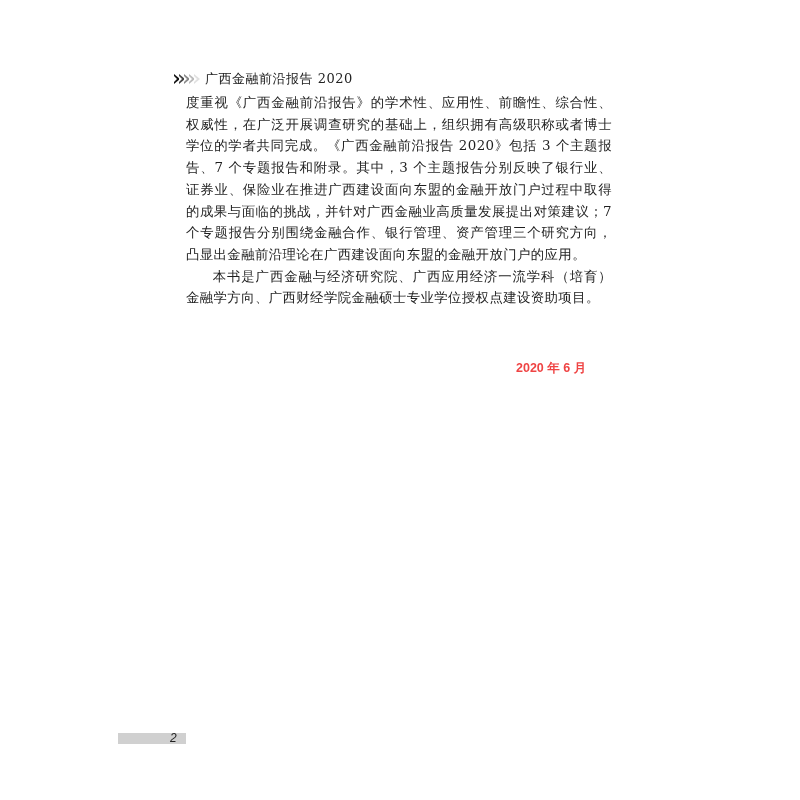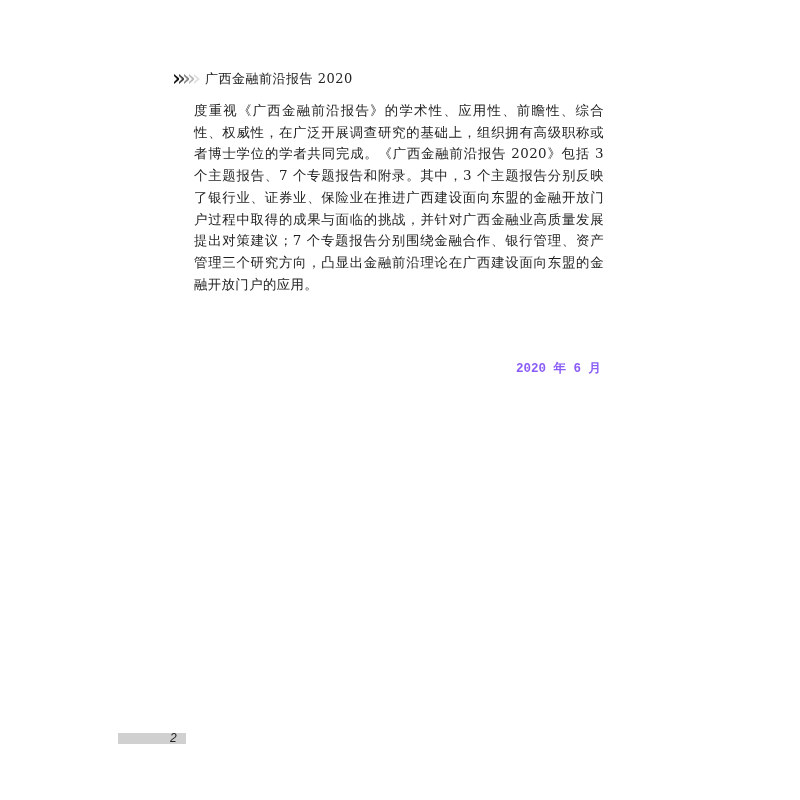--- a/index.html
+++ b/index.html
@@ -60,33 +60,33 @@
     left: 186px;
     top: 92px;
     width: 426px;
     font-size: 13.4px;
     line-height: 21.7px;
     text-align: justify;
     color: #1e1e1e;
     letter-spacing: 0.4px;
   }
   .body-text p {
-    margin: 8px;
+    margin: 0;
   }
   .body-text p.indent {
     text-indent: 2em;
   }
   .signature {
     position: absolute;
     left: 516px;
     top: 360px;
     font-size: 12.5px;
     font-weight: bold;
-    color: #8b5cf6;
-    font-family: Liberation Mono, monospace;
+    color: #ef4444;
+    font-family: Liberation Sans, sans-serif;
   }
   .page-number-box {
     position: absolute;
     left: 118px;
     top: 733px;
     width: 68px;
     height: 11px;
     background: #d0d0d0;
   }
   .page-number {
@@ -109,18 +109,19 @@
     <span class="chev c2"></span>
     <span class="chev c3"></span>
     <span class="chev c4"></span>
     <span class="chev c5"></span>
   </span>
   <span>广西金融前沿报告 2020</span>
 </div>
 
 <div class="body-text">
   <p>度重视《广西金融前沿报告》的学术性、应用性、前瞻性、综合性、权威性，在广泛开展调查研究的基础上，组织拥有高级职称或者博士学位的学者共同完成。《广西金融前沿报告 2020》包括 3 个主题报告、7 个专题报告和附录。其中，3 个主题报告分别反映了银行业、证券业、保险业在推进广西建设面向东盟的金融开放门户过程中取得的成果与面临的挑战，并针对广西金融业高质量发展提出对策建议；7 个专题报告分别围绕金融合作、银行管理、资产管理三个研究方向，凸显出金融前沿理论在广西建设面向东盟的金融开放门户的应用。</p>
+  <p class="indent">本书是广西金融与经济研究院、广西应用经济一流学科（培育）金融学方向、广西财经学院金融硕士专业学位授权点建设资助项目。</p>
 </div>
 
 <div class="signature">2020 年 6 月</div>
 
 <div class="page-number-box"></div>
 <div class="page-number">2</div>
 
 </body></html>

